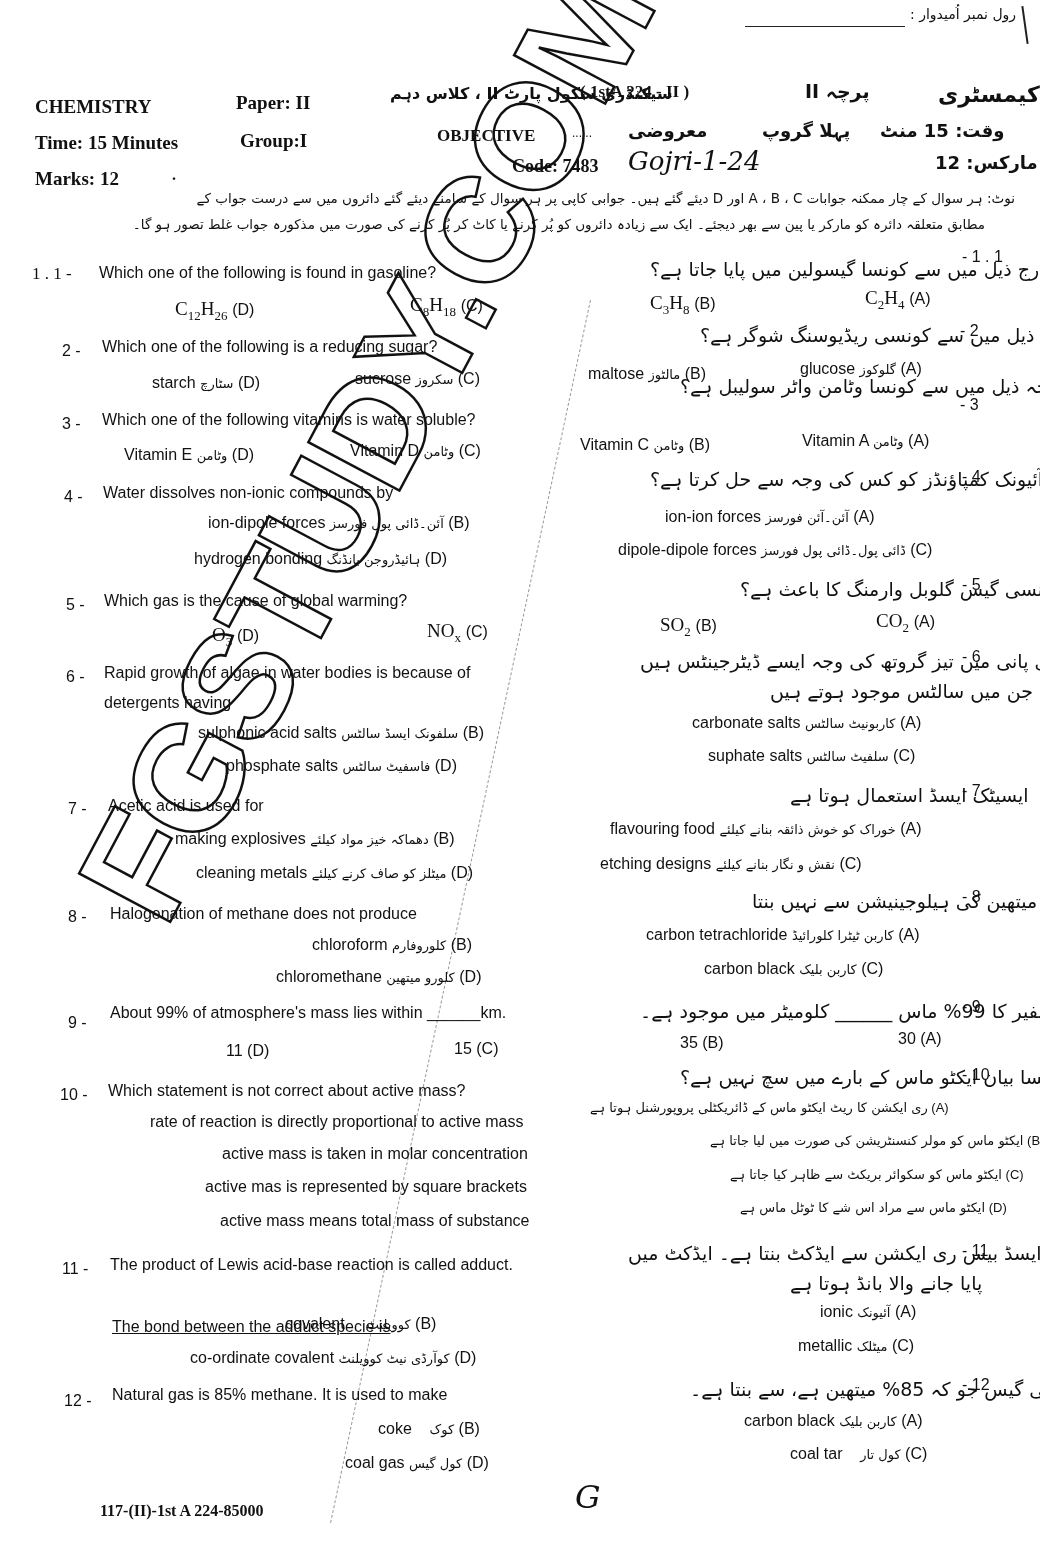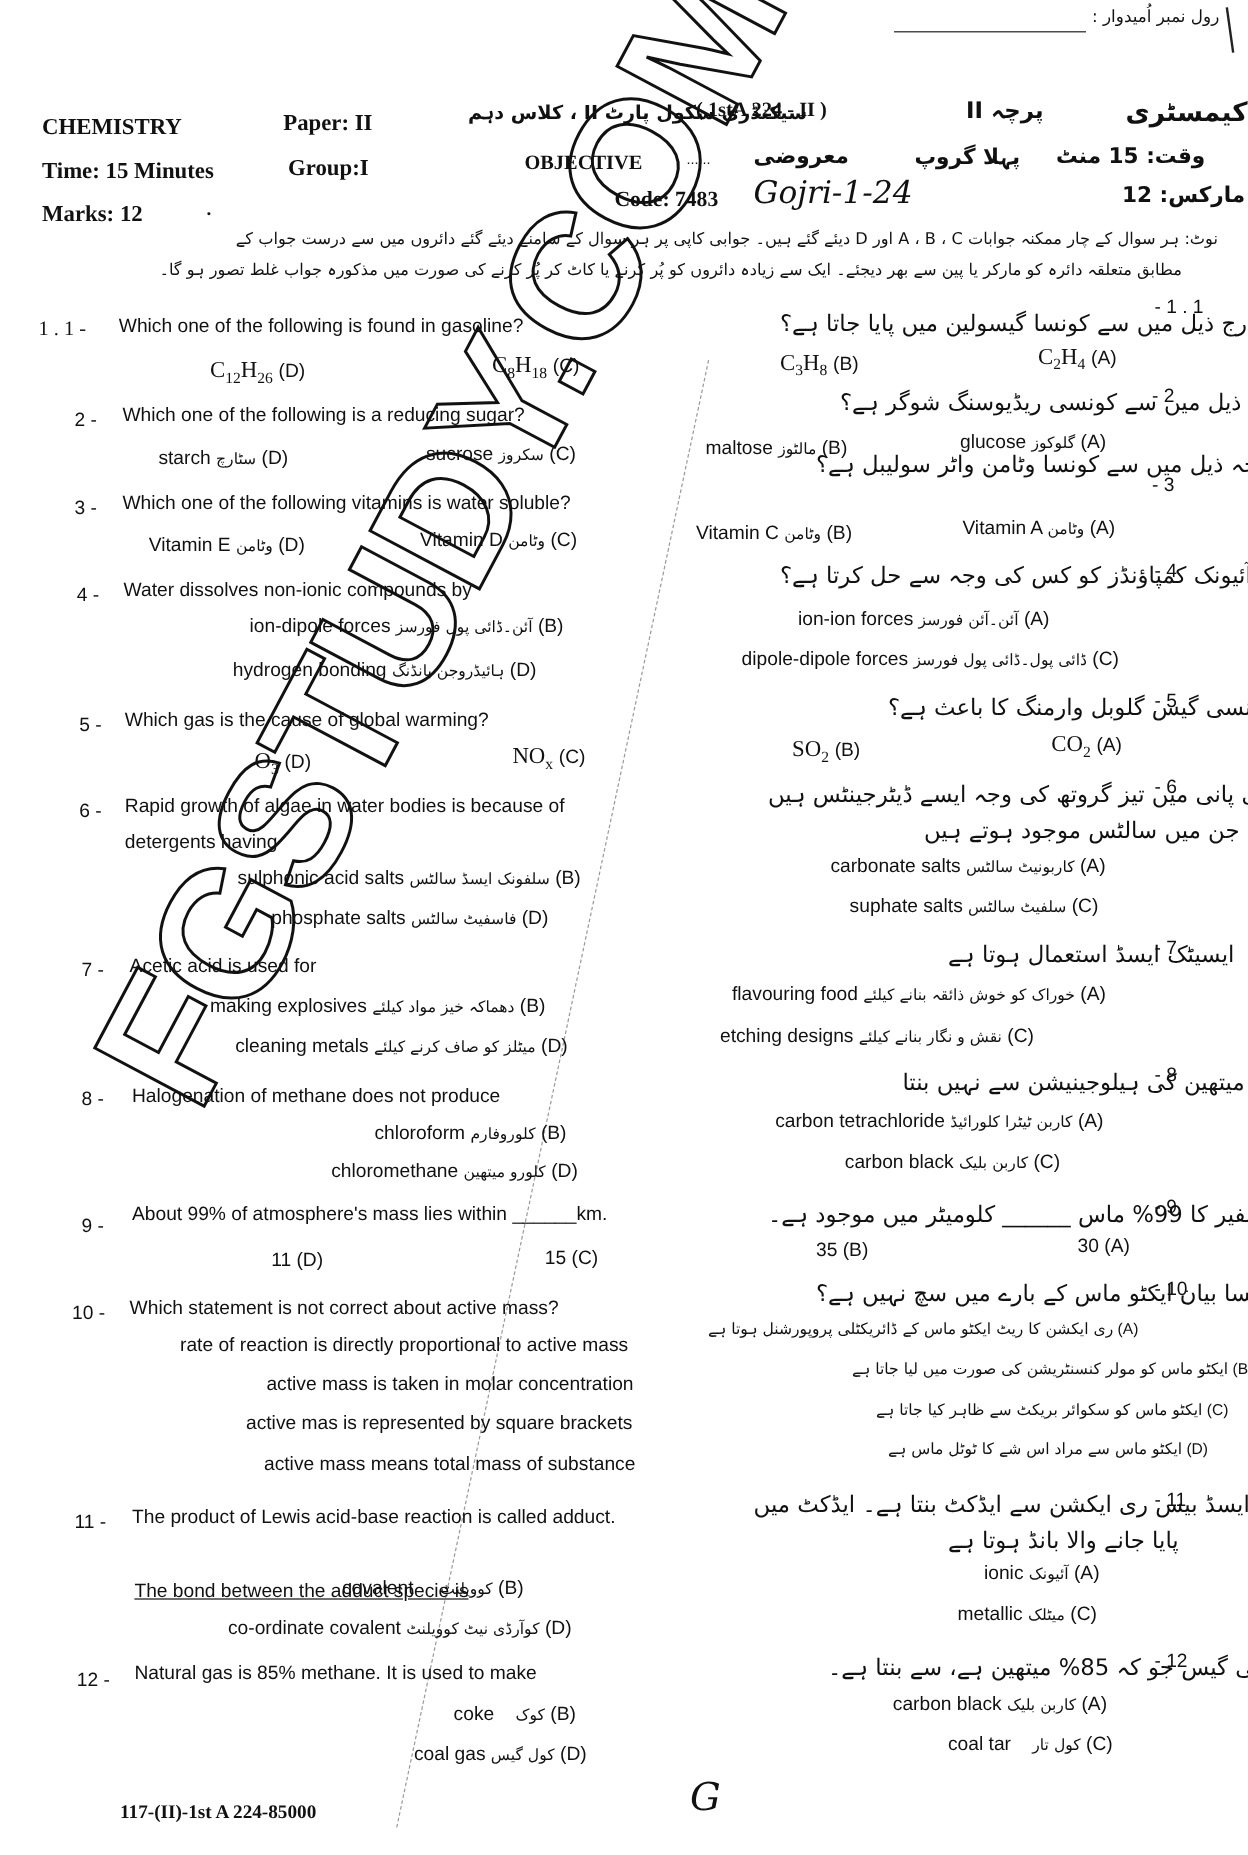--- a/index.html
+++ b/index.html
@@ -67,21 +67,21 @@
 <div class="abs q" style="left:99px; top:264px;">Which one of the following is found in gasoline?</div>
 <div class="abs formula" style="left:175px; top:298px;">C<sub>12</sub>H<sub>26</sub> <span style="font-family:'Liberation Sans',sans-serif;font-size:16px">(D)</span></div>
 <div class="abs formula" style="left:410px; top:294px;">C<sub>8</sub>H<sub>18</sub> <span style="font-family:'Liberation Sans',sans-serif;font-size:16px">(C)</span></div>
 <div class="abs formula" style="left:650px; top:292px;text-align:right;">C<sub>3</sub>H<sub>8</sub> <span style="font-family:'Liberation Sans',sans-serif;font-size:16px">(B)</span></div>
 <div class="abs formula" style="left:865px; top:287px;">C<sub>2</sub>H<sub>4</sub> <span style="font-family:'Liberation Sans',sans-serif;font-size:16px">(A)</span></div>
 <div class="abs urdu urdu-q" style="left:650px; top:258px;">درج ذیل میں سے کونسا گیسولین میں پایا جاتا ہے؟</div>
 <div class="abs q" style="left:962px; top:248px;">- 1 . 1</div>
 
 <div class="abs q" style="left:62px; top:342px;">2 -</div>
 <div class="abs q" style="left:102px; top:338px;">Which one of the following is a reducing sugar?</div>
-<div class="abs opt" style="left:132px; top:374px;"><span>starch</span> <span class="urdu urdu-opt">سٹارچ</span> <span>(D)</span></div>
+<div class="abs opt" style="left:152px; top:374px;"><span>starch</span> <span class="urdu urdu-opt">سٹارچ</span> <span>(D)</span></div>
 <div class="abs opt" style="left:355px; top:370px;"><span>sucrose</span> <span class="urdu urdu-opt">سکروز</span> <span>(C)</span></div>
 <div class="abs opt" style="left:588px; top:365px;"><span>maltose</span> <span class="urdu urdu-opt">مالٹوز</span> <span>(B)</span></div>
 <div class="abs opt" style="left:800px; top:360px;"><span>glucose</span> <span class="urdu urdu-opt">گلوکوز</span> <span>(A)</span></div>
 <div class="abs urdu urdu-q" style="left:700px; top:324px;">درج ذیل میں سے کونسی ریڈیوسنگ شوگر ہے؟</div>
 <div class="abs q" style="left:960px; top:322px;">- 2</div>
 
 <div class="abs q" style="left:62px; top:415px;">3 -</div>
 <div class="abs q" style="left:102px; top:411px;">Which one of the following vitamins is water soluble?</div>
 <div class="abs opt" style="left:124px; top:446px;"><span>Vitamin E</span> <span class="urdu urdu-opt">وٹامن</span> <span>(D)</span></div>
 <div class="abs opt" style="left:350px; top:442px;"><span>Vitamin D</span> <span class="urdu urdu-opt">وٹامن</span> <span>(C)</span></div>

